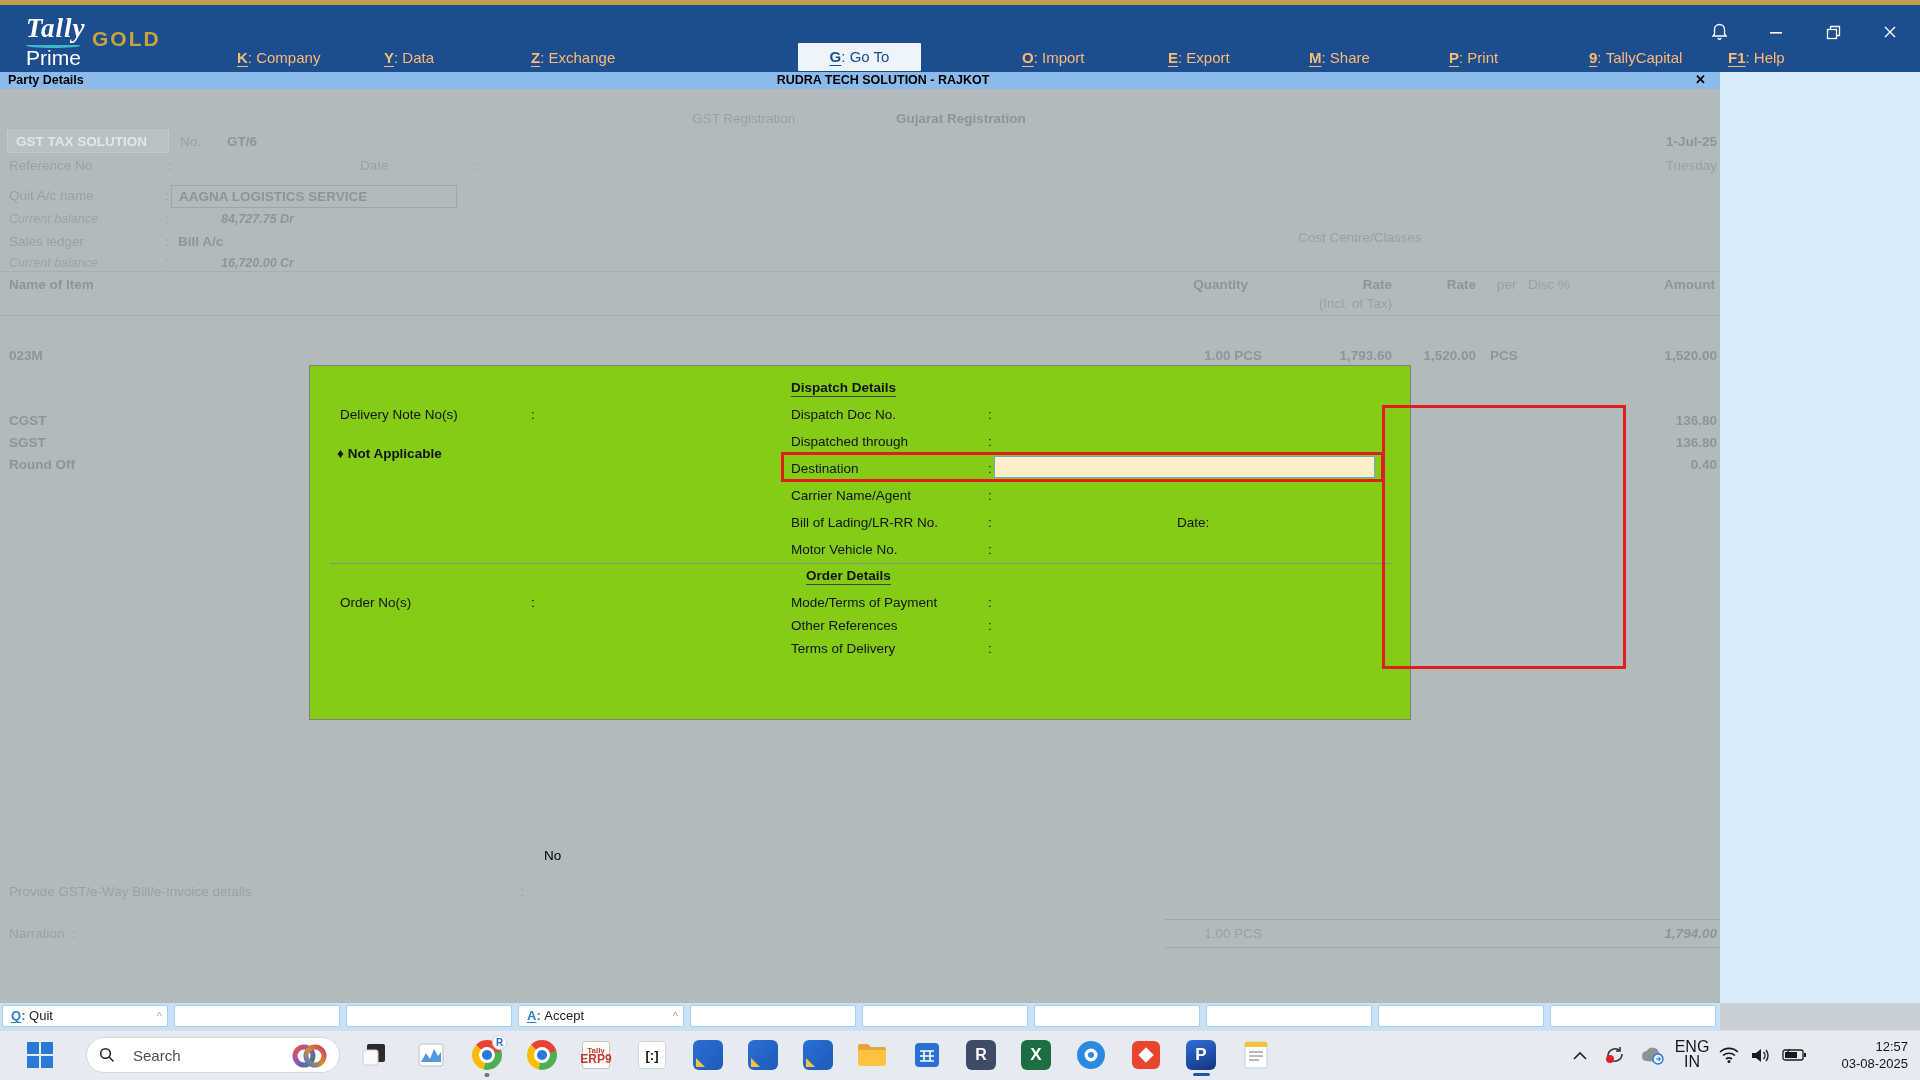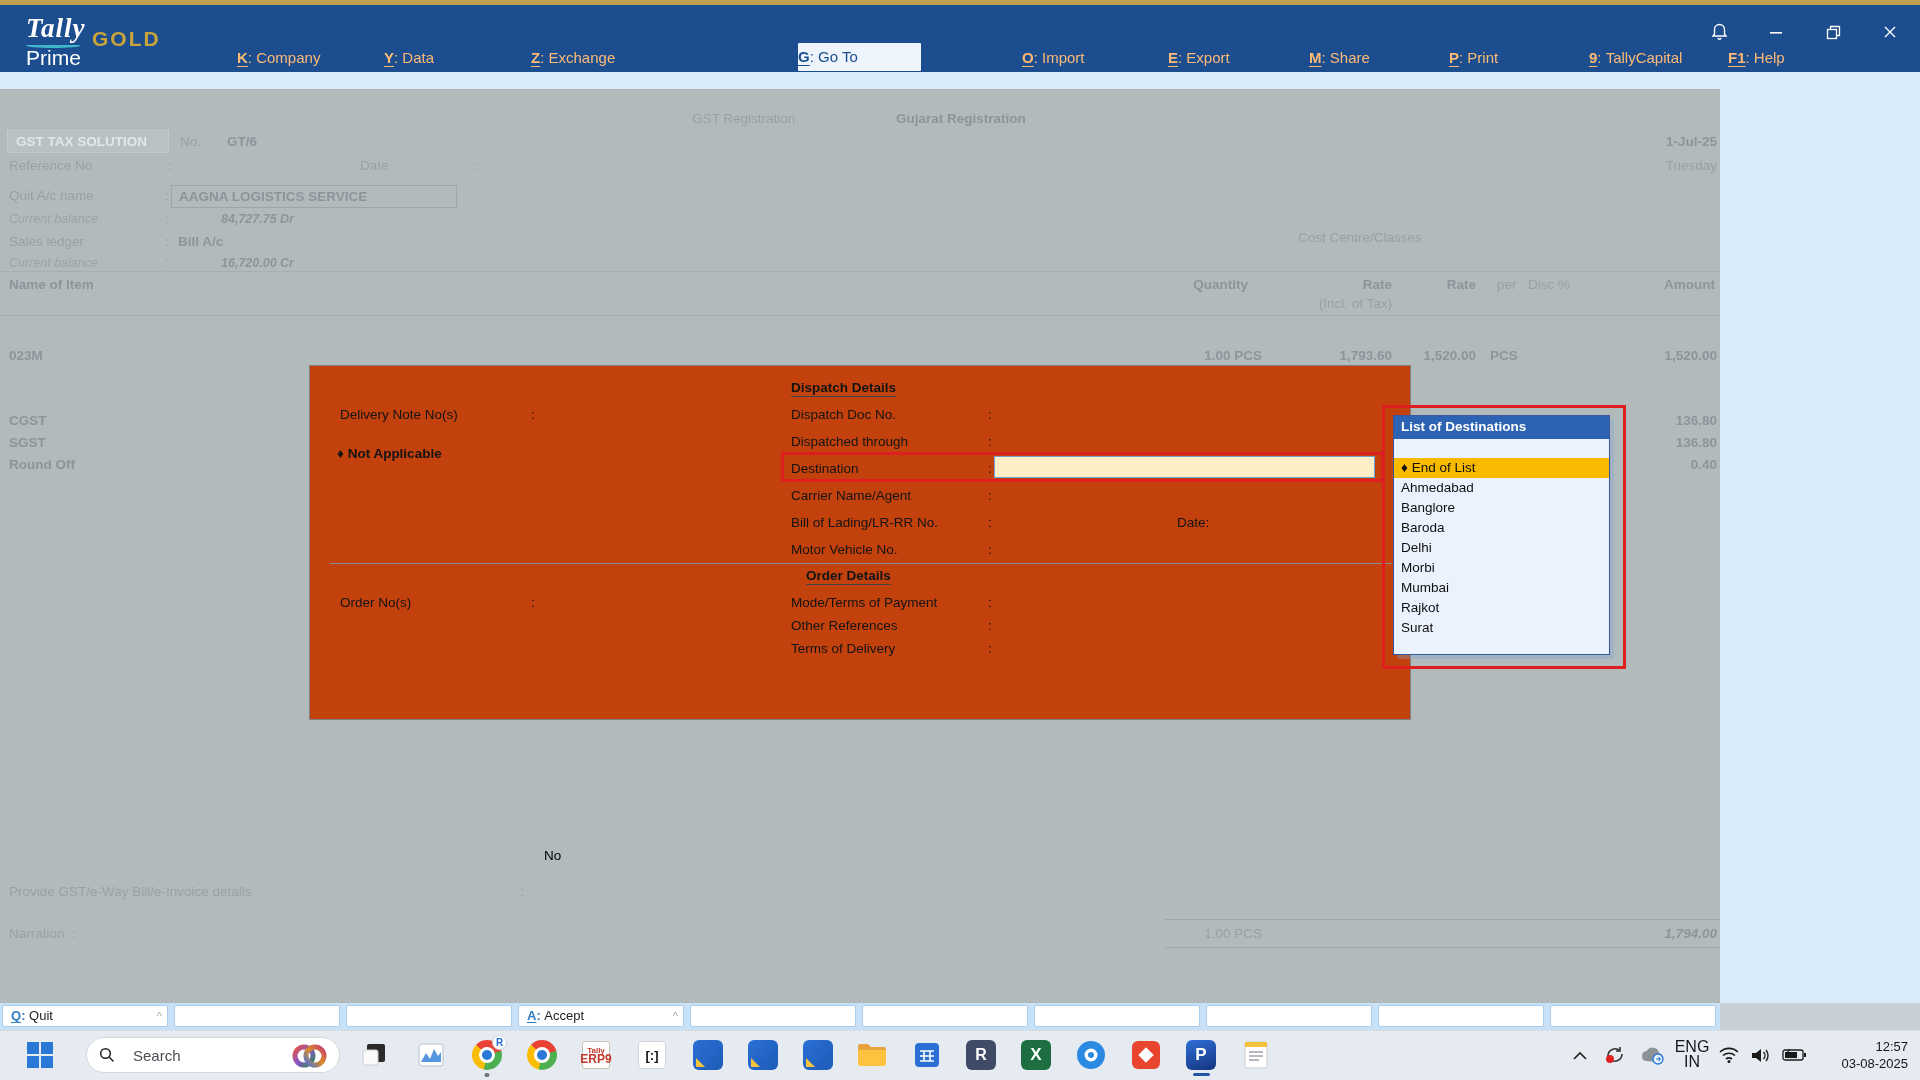--- a/index.html
+++ b/index.html
@@ -9,41 +9,41 @@
   .abs{position:absolute}
   
   .goldstrip{position:absolute;left:0;top:0;width:1920px;height:5px;background:#bf9f52}
   .topbar{position:absolute;left:0;top:5px;width:1920px;height:67px;background:#1b4d8f}
   .logo-tally{position:absolute;left:26px;top:8px;color:#fff;font-size:27px;font-weight:bold;font-style:italic;font-family:"Liberation Serif",serif;letter-spacing:1px}
   .logo-swoosh{position:absolute;left:26px;top:38px;width:54px;height:5px;border-bottom:3px solid #3fb6c9;border-radius:0 0 60% 60%}
   .logo-prime{position:absolute;left:26px;top:41px;color:#fff;font-size:21px}
   .logo-gold{position:absolute;left:92px;top:22px;color:#c9a43b;font-size:21px;font-weight:bold;letter-spacing:2px}
   .menu-item{position:absolute;top:44px;color:#fdba74;font-size:15px;white-space:nowrap;cursor:default}
   .menu-item .mk{font-weight:bold;text-decoration:underline;text-underline-offset:3px}
-  .menu-item.active{top:38px;background:#eef4fc;color:#1b4d8f;height:28px;line-height:28px;border-radius:1px}
+  .menu-item.active{top:38px;background:#eef4fc;color:#1b4d8f;height:28px;line-height:28px;text-align:center;border-radius:1px}
   .menu-item.active .mk{color:#1b4d8f}
   .winctl{position:absolute;top:14px;width:26px;height:26px;display:flex;align-items:center;justify-content:center}
   
   .titlebar{position:absolute;left:0;top:72px;width:1720px;height:17px;background:#8cbbeb;font-size:12.5px;font-weight:bold;color:#000}
   .titlebar .tleft{position:absolute;left:8px;top:1px}
   .titlebar .tcenter{position:absolute;left:0;top:1px;width:1766px;text-align:center}
   .titlebar .tclose{position:absolute;left:1695px;top:0px;font-size:13px;cursor:default}
   
   .main{position:absolute;left:0;top:89px;width:1720px;height:914px;background:#b3babc;font-size:13.5px}
   .rightpanel{position:absolute;left:1720px;top:89px;width:200px;height:914px;background:#d9eafa}
   .dim{color:#97a1a6}
   .dimb{color:#8b969b;font-weight:bold}
   .dimi{color:#9aa4a8;font-style:italic}
   .dimbi{color:#8b969b;font-weight:bold;font-style:italic}
   .r{text-align:right}
   .hline{position:absolute;height:1px;background:#a7afb2}
   .vtype-box{position:absolute;left:7px;top:41px;width:162px;height:23px;background:#b9c1c3;border:1px solid #c3cacc;color:#e2e7e8;font-weight:bold;line-height:21px;padding-left:8px}
   .party-box{position:absolute;left:171px;top:96px;width:286px;height:23px;border:1px solid #9aa8ad;line-height:21px;padding-left:7px}
   
-  .dialog{position:absolute;left:309px;top:365px;width:1102px;height:355px;background:#c2410c;border:1px solid #7d7d7d;font-size:13.5px;color:#141414}
+  .dialog{position:absolute;left:309px;top:365px;width:1102px;height:355px;background:#84cc16;border:1px solid #7d7d7d;font-size:13.5px;color:#141414}
   .dialog .sect{position:absolute;font-weight:bold;border-bottom:1px solid #444;padding-bottom:1px}
   .dlbl{position:absolute;white-space:nowrap}
   .dcol{position:absolute;width:6px}
   .ddiv{position:absolute;left:20px;width:1062px;height:1px;background:#8a8a8a}
   .dest-redbox{position:absolute;left:781px;top:452px;width:603px;height:30px;border:3px solid #df1f1f;z-index:5}
   .dest-input{position:absolute;left:994px;top:456px;width:381px;height:22px;background:#fdeec6;border:1px solid #6ca6d8;z-index:6}
   
   .popup-redbox{position:absolute;left:1382px;top:405px;width:244px;height:264px;border:3px solid #df1f1f;z-index:8}
   .popup{position:absolute;left:1393px;top:415px;width:217px;height:240px;background:#eaf3fd;border:1px solid #36599c;box-shadow:4px 4px 0 rgba(130,165,205,.35);z-index:9;font-size:13.5px}
   .popup-head{height:23px;background:#2d63b2;color:#fff;font-weight:bold;line-height:22px;padding-left:7px}
@@ -116,20 +116,25 @@
           <path d="M4.5 4.5v-3h9v9h-3" fill="none" stroke="#fff" stroke-width="1.3"></path>
         </svg>
     </div>
     <div class="winctl" style="left:1877px">
       <svg width="14" height="14" viewBox="0 0 14 14">
           <path d="M2 2l10 10M12 2L2 12" stroke="#fff" stroke-width="1.4"></path>
         </svg>
     </div>
   </div>
 
+  <div class="titlebar">
+    <span class="tleft">Party Details</span>
+    <span class="tcenter">RUDRA TECH SOLUTION - RAJKOT</span>
+    <span class="tclose">✕</span>
+  </div>
 
   <div class="main">
     <span class="abs dim" style="left:692px;top:22px">GST Registration</span>
     <span class="abs dimb" style="left:896px;top:22px">Gujarat Registration</span>
 
     <div class="vtype-box">GST TAX SOLUTION</div>
     <span class="abs dim" style="left:180px;top:45px">No.</span>
     <span class="abs dimb" style="left:227px;top:45px">GT/6</span>
     <span class="abs dimb r" style="left:1517px;top:45px;width:200px">1-Jul-25</span>
 
@@ -221,32 +226,20 @@
     <span class="dlbl" style="left:481px;top:252px">Other References</span>
     <span class="dcol" style="left:678px;top:252px">:</span>
     <span class="dlbl" style="left:481px;top:275px">Terms of Delivery</span>
     <span class="dcol" style="left:678px;top:275px">:</span>
   </div>
 
   <div class="dest-redbox"></div>
   <div class="dest-input"></div>
 
   <div class="popup-redbox"></div>
-  <div class="popup">
-    <div class="popup-head">List of Destinations</div>
-    <div class="popup-item sel">♦ End of List</div>
-    <div class="popup-item">Ahmedabad</div>
-    <div class="popup-item">Banglore</div>
-    <div class="popup-item">Baroda</div>
-    <div class="popup-item">Delhi</div>
-    <div class="popup-item">Morbi</div>
-    <div class="popup-item">Mumbai</div>
-    <div class="popup-item">Rajkot</div>
-    <div class="popup-item">Surat</div>
-  </div>
 
   <div class="cmdbar">
     <div class="cbtn" style="left:2px">
       <span class="hk">Q</span><span class="hkc">:</span>&nbsp;<span>Quit</span>
       <span class="chev">^</span>
     </div>
     <div class="cbtn" style="left:174px"></div>
     <div class="cbtn" style="left:346px"></div>
     <div class="cbtn" style="left:518px">
       <span class="hk">A</span><span class="hkc">:</span>&nbsp;<span>Accept</span>

